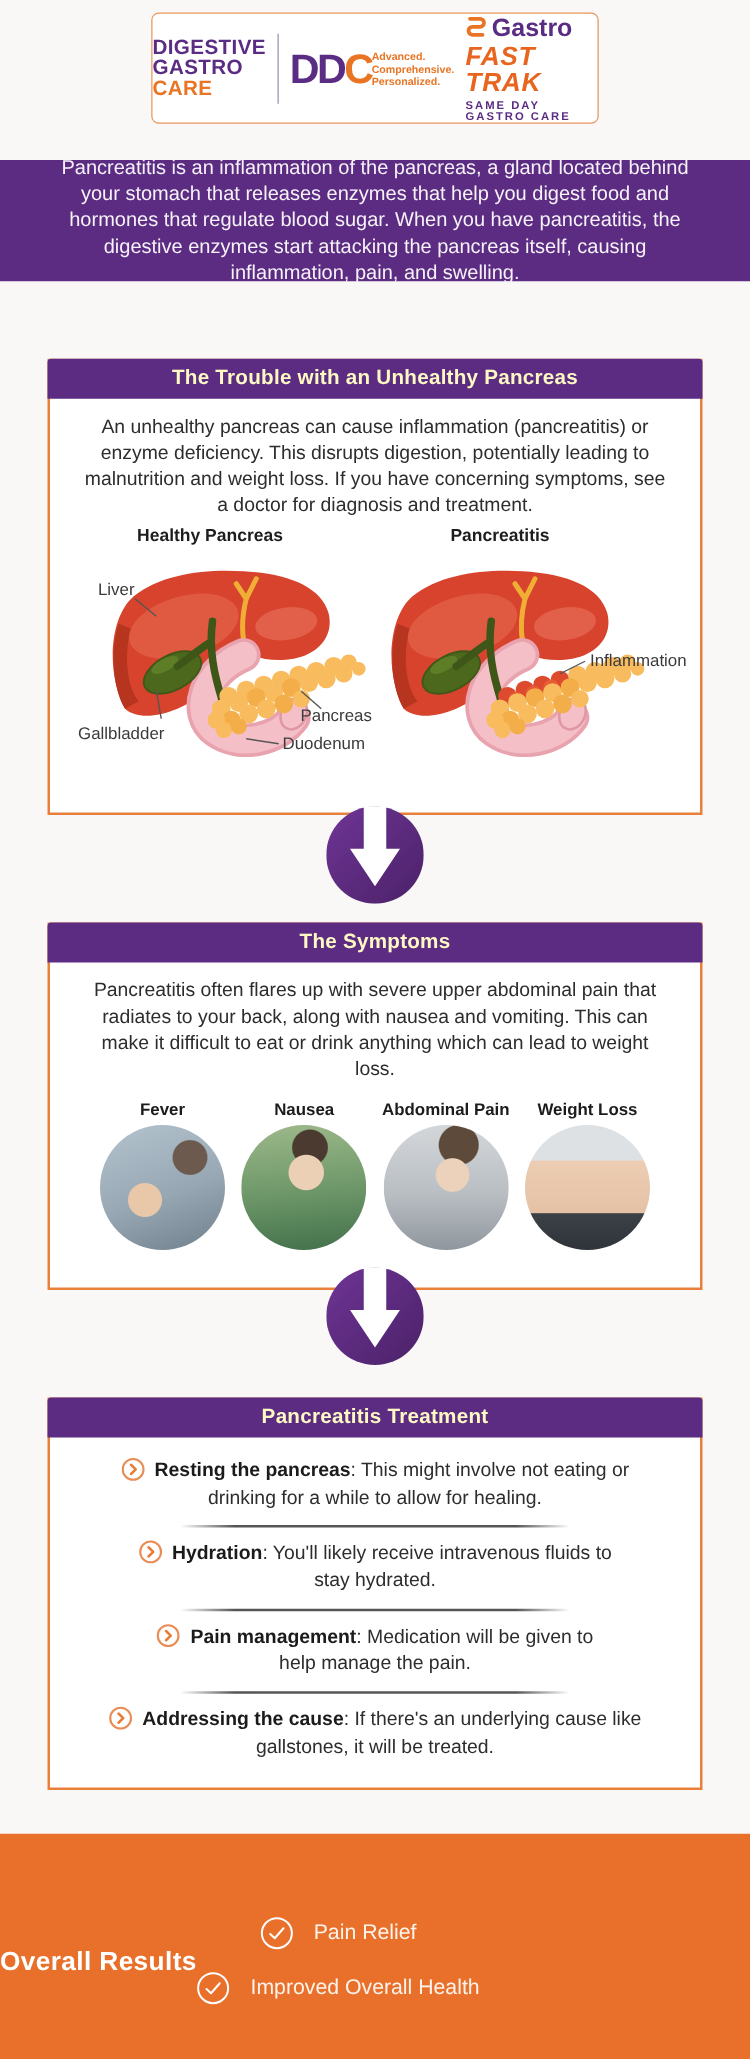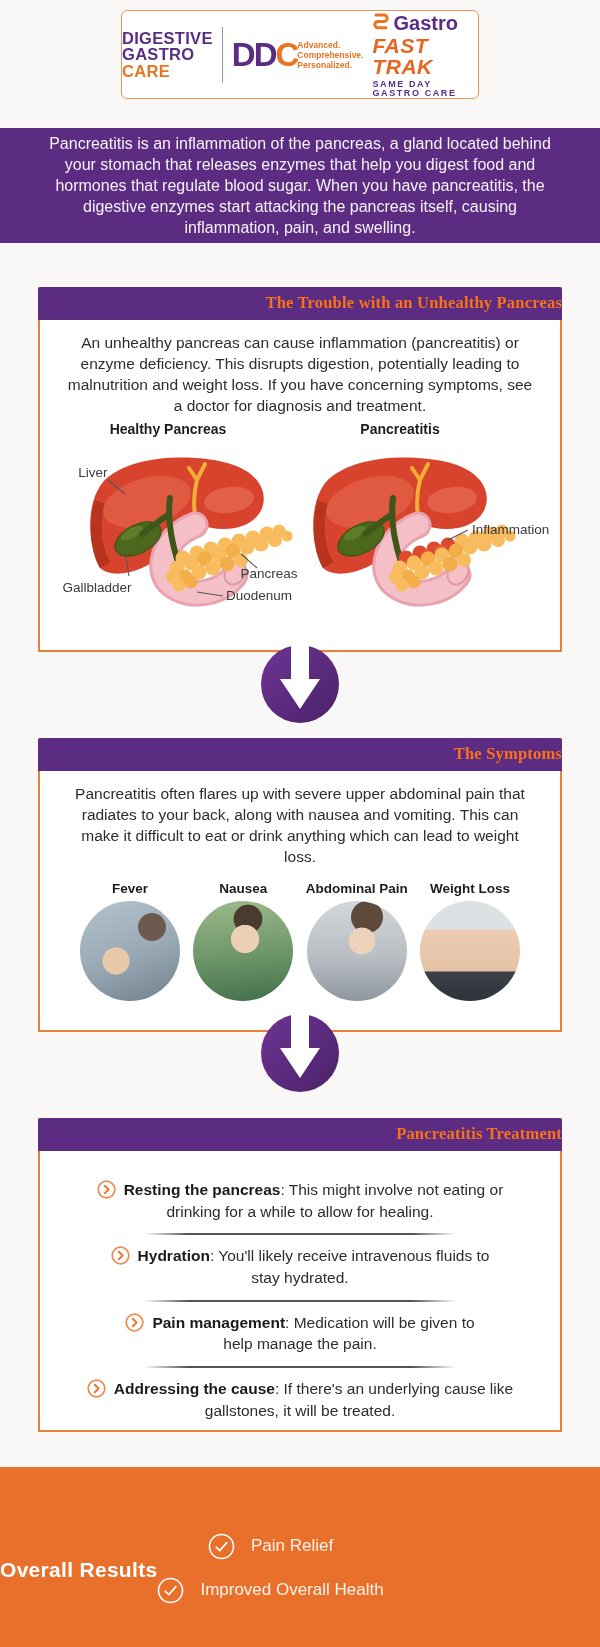--- a/index.html
+++ b/index.html
@@ -23,31 +23,31 @@
   .ddc-letters { font-size:33px; font-weight:700; letter-spacing:-2px; color:#5b2c83; }
   .ddc-letters .ddc-c { color:#e87424; }
   .ddc-tagline { font-size:8.5px; font-weight:700; color:#e87424; line-height:1.2; margin-top:2px; }
   .gastro-block { display:flex; flex-direction:column; line-height:1; }
   .gastro-row { display:flex; align-items:center; gap:3px; }
   .gastro-word { font-size:20px; font-weight:800; color:#5b2c83; }
   .fast-trak { font-size:21px; font-weight:800; font-style:italic; color:#e8651f; letter-spacing:.5px; margin-top:1px; }
   .same-day { font-size:9px; font-weight:700; color:#5b2c83; letter-spacing:1.6px; margin-top:3px; }
   
   .intro-banner {
-    position:absolute; top:128px; left:0; width:600px; height:115px;
+    position:absolute; top:128px; left:0; width:600px; height:97px;
     background:#5b2c82; color:#f6f2f8;
     display:flex; align-items:center; justify-content:center;
     text-align:center; font-size:16px; line-height:1.32; padding:0 36px;
   }
   
   .section { position:absolute; left:38px; width:524px; background:#fff; border:2px solid #e8803b; }
   .section-header {
-    margin:-2px -2px 0 -2px; background:#5b2c82; color:#f97316;
-    font-weight:700; font-size:16.5px; text-align:right;
-    padding:6px 0 7px; border-radius:3px 3px 0 0; letter-spacing:.2px;font-family:Liberation Serif, serif;
+    margin:-2px -2px 0 -2px; background:#5b2c82; color:#fef9c3;
+    font-weight:700; font-size:16.5px; text-align:center;
+    padding:6px 0 7px; border-radius:3px 3px 0 0; letter-spacing:.2px;
   }
   .sec1 { top:287px; height:365px; }
   .sec2 { top:738px; height:294px; }
   .sec3 { top:1118px; height:314px; }
   .section-body {
     padding:12px 24px 0; text-align:center; color:#2d2d2d;
     font-size:15.5px; line-height:1.36;
   }
   
   .diagram-row { display:flex; justify-content:center; margin-top:2px; }
@@ -80,21 +80,21 @@
     background:
       radial-gradient(circle at 55% 40%, #ecd2ba 0 16%, rgba(0,0,0,0) 17%),
       radial-gradient(circle at 60% 16%, #5d4a3a 0 15%, rgba(0,0,0,0) 16%),
       linear-gradient(180deg, #d3d7da 0%, #b9bec3 55%, #8f979e 100%);
   }
   .photo-weight {
     background:
       linear-gradient(180deg, #dde1e4 0%, #dde1e4 28%, #eccdb3 29%, #e5c2a6 70%, #3c4148 71%, #2f343b 100%);
   }
   
-  .treat-list { padding-top:28px; display:flex; flex-direction:column; align-items:center; }
+  .treat-list { padding-top:16px; display:flex; flex-direction:column; align-items:center; }
   .t-item { text-align:center; font-size:15.5px; line-height:1.4; color:#2d2d2d; }
   .t-item strong { color:#1b1b1b; font-weight:700; }
   .t-item .t-icon { display:inline-block; width:19px; height:19px; vertical-align:-4px; margin-right:8px; }
   .w1 { max-width:462px; }
   .w2 { max-width:400px; }
   .w3 { max-width:372px; }
   .w4 { max-width:484px; }
   .t-divider {
     width:312px; height:2px; margin:11px 0 10px; border-radius:2px;
     background:linear-gradient(90deg, rgba(90,90,90,0) 0%, rgba(55,55,55,.85) 14%, rgba(55,55,55,.85) 86%, rgba(90,90,90,0) 100%);

